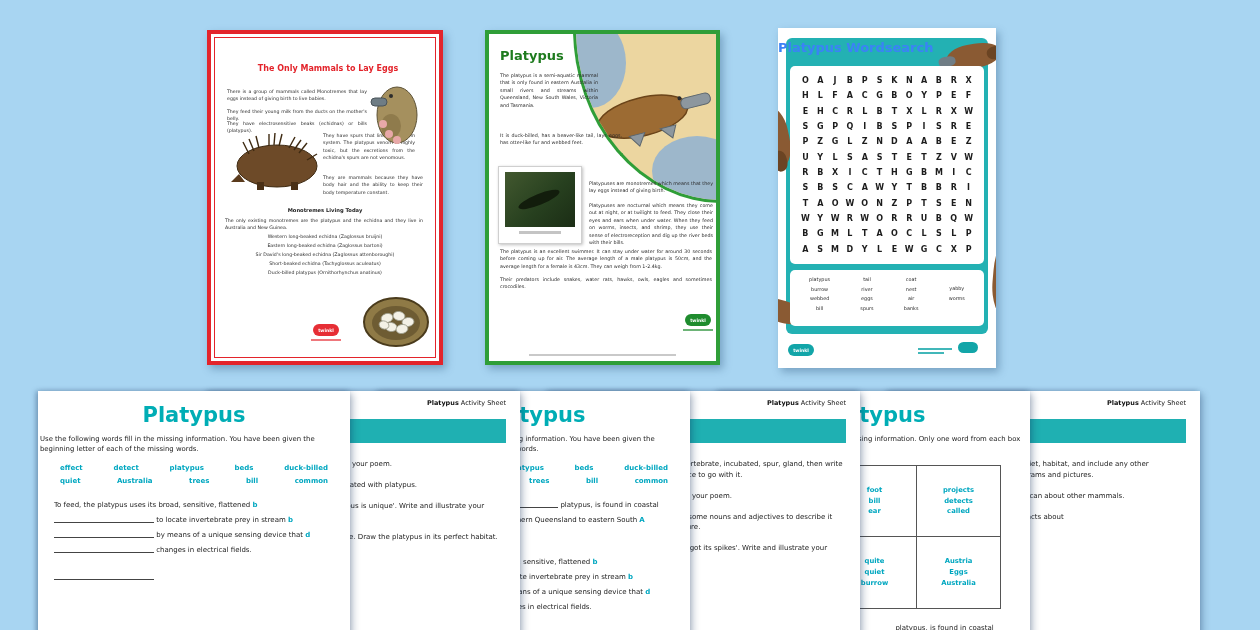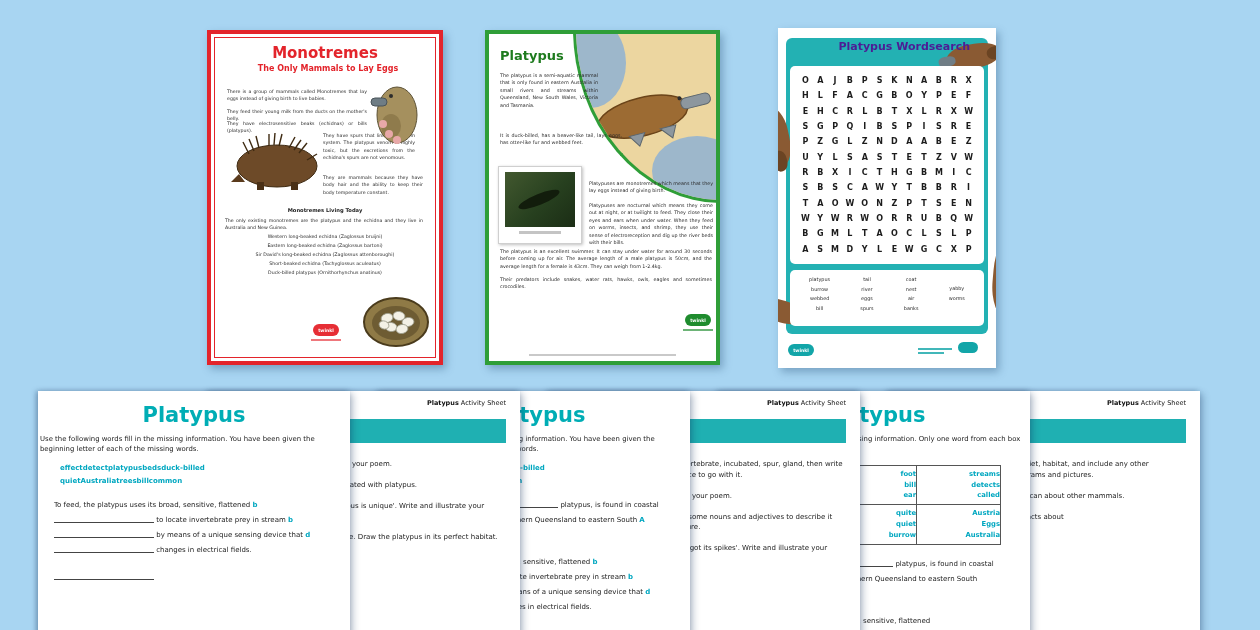--- a/index.html
+++ b/index.html
@@ -30,21 +30,21 @@
   .sil{position:absolute;left:12px;top:22px;width:44px;height:11px;background:#121d0c;border-radius:50%;transform:rotate(-22deg);}
   .capline{margin:4px auto 0;width:42px;height:3px;background:#c4c4c4;}
   .dyk{position:absolute;left:11px;top:262px;width:178px;height:46px;background:#fdf2c9;border:2px solid #e8c341;border-radius:3px;}
   .dyk-title{margin:4px 6px 0;background:#fff;border-radius:2px;text-align:center;font-weight:bold;font-size:6.5px;color:#222;padding:2px 0;}
   .dyk-text{margin:3px 7px 0;font-size:4.8px;line-height:1.5;color:#2b2b2b;text-align:justify;}
   .credit{position:absolute;left:40px;right:40px;top:320px;height:2px;background:#c9c9c9;}
 
   
   .ws{left:778px;top:28px;width:218px;height:340px;overflow:hidden;}
   .ws-teal{position:absolute;left:8px;right:8px;top:10px;height:296px;background:#23b1b3;border-radius:6px;}
-  .ws-title{position:absolute;top:12px;left:0;right:26px;text-align:right;color:#4c1d95;font-weight:bold;font-size:11px;}
+  .ws-title{position:absolute;top:12px;left:0;right:26px;text-align:left;color:#3b82f6;font-weight:bold;font-size:13px;}
   .ws-gridbox{position:absolute;left:12px;right:12px;top:38px;height:198px;background:#fff;border-radius:5px;padding:7px 8px;box-sizing:border-box;display:grid;grid-template-columns:repeat(12,1fr);align-content:space-between;}
   .cell{font-size:8px;font-weight:bold;color:#1c1c1c;text-align:center;line-height:15.2px;}
   .ws-words{position:absolute;left:12px;right:12px;top:242px;height:56px;background:#fff;border-radius:5px;display:flex;justify-content:space-around;padding:6px 4px;box-sizing:border-box;}
   .word{font-size:4.9px;color:#2b2b2b;margin-bottom:3.5px;text-align:center;}
   .wcol4{padding-top:9px;}
   .wplaty{position:absolute;background:#8a5a33;border-radius:48% 52% 50% 50%/60% 55% 60% 50%;}
   .wplaty::before{content:"";position:absolute;background:#6f7d85;width:30%;height:42%;border-radius:40%;left:-14%;top:34%;}
   .wplaty::after{content:"";position:absolute;background:#6b4423;width:34%;height:55%;border-radius:45%;right:-8%;top:25%;}
 
   
@@ -54,42 +54,41 @@
   .twk.green,.twk-sub.green{background:#1f8c2e;}
   .twk.teal,.twk-sub.teal{background:#12a5a8;}
   .ws-mark{position:absolute;height:2px;background:#12a5a8;opacity:.8;}
 
   
   .band{position:absolute;left:38px;top:384px;width:1157px;height:8px;background:linear-gradient(#1330533,#12305a 30%,#49729f);}
   .sheet{position:absolute;top:391px;width:312px;height:440px;background:#fff;box-shadow:-2px 0 5px rgba(20,50,90,.35),3px 3px 7px rgba(20,50,90,.3);}
   .ftitle{margin-top:12px;text-align:center;color:#00adb5;font-weight:bold;font-size:21px;}
   .instr{margin:7px 2px 0;font-size:6.9px;line-height:1.5;color:#222;}
   .bank{margin:9px 22px 0;}
-  .bankrow{display:flex;margin-bottom:5px;}
+  .bankrow{display:flex;justify-content:space-between;margin-bottom:5px;}
   .bword{font-size:7px;font-weight:bold;color:#00a7c0;}
   .boxes{margin:10px 30px 0;display:grid;grid-template-columns:repeat(3,1fr);}
-  .box{border:1px solid #555;margin-right:-1px;margin-bottom:-1px;text-align:right;padding:3px 0;}
+  .box{border:1px solid #555;margin-right:-1px;margin-bottom:-1px;text-align:center;padding:19px 0;}
   .boxword{font-size:6.8px;font-weight:bold;color:#00a7c0;line-height:1.6;}
   .paras{margin:13px 16px 0;}
   .fpara{font-size:7px;line-height:2.15;color:#222;margin-bottom:12px;}
   .blank{display:inline-block;border-bottom:1px solid #444;height:8px;vertical-align:-1px;}
   .hint{color:#00a7c0;font-weight:bold;}
   .shead{margin:8px 14px 0;text-align:right;font-size:6.5px;color:#111;}
   .banner{margin:12px 14px 0;height:24px;background:#1fb0b2;display:flex;align-items:center;padding-left:10px;color:#fff;font-weight:bold;font-size:11px;}
   .bullets{margin:16px 16px 0;}
   .bullet{display:flex;gap:5px;font-size:7px;line-height:1.55;color:#222;margin-bottom:10px;}
 </style>
 </head>
 <body>
 
 <div class="canvas">
 
   <div class="page mono">
     <div class="mono-inner"></div>
-    <div class="mono-title">Monotremes</div>
     <div class="mono-sub">The Only Mammals to Lay Eggs</div>
 
     <p class="tinyp" style="left:16px;top:54px;width:140px;">There is a group of mammals called Monotremes that lay eggs instead of giving birth to live babies.</p>
     <p class="tinyp" style="left:16px;top:74px;width:140px;">They feed their young milk from the ducts on the mother's belly.</p>
     <p class="tinyp" style="left:16px;top:86px;width:140px;">They have electrosensitive beaks (echidnas) or bills (platypus).</p>
     <p class="tinyp" style="left:112px;top:98px;width:92px;">They have spurs that link to a venom system. The platypus venom is highly toxic, but the excretions from the echidna's spurs are not venomous.</p>
     <p class="tinyp" style="left:112px;top:140px;width:100px;">They are mammals because they have body hair and the ability to keep their body temperature constant.</p>
 
     <svg style="position:absolute;left:158px;top:48px;" width="50" height="66" viewBox="0 0 50 66">
       <ellipse cx="28" cy="33" rx="20" ry="28" fill="#a5905e" stroke="#5d5236" stroke-width="1"></ellipse>
@@ -476,21 +475,21 @@
             <div class="boxword">kangaroo</div>
             <div class="boxword">echidna</div>
             <div class="boxword">platypus</div>
           </div>
           <div class="box">
             <div class="boxword">foot</div>
             <div class="boxword">bill</div>
             <div class="boxword">ear</div>
           </div>
           <div class="box">
-            <div class="boxword">streams</div>
+            <div class="boxword">projects</div>
             <div class="boxword">detects</div>
             <div class="boxword">called</div>
           </div>
           <div class="box">
             <div class="boxword">varied</div>
             <div class="boxword">relaxing</div>
             <div class="boxword">common</div>
           </div>
           <div class="box">
             <div class="boxword">quite</div>

